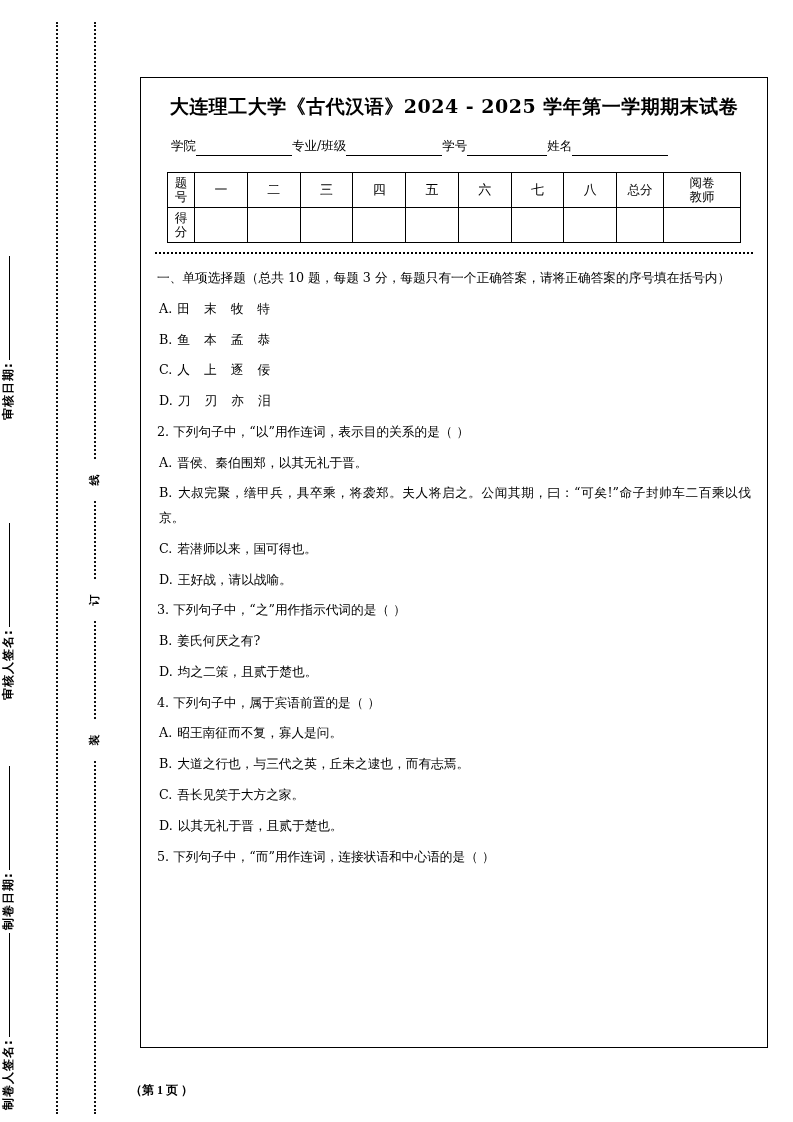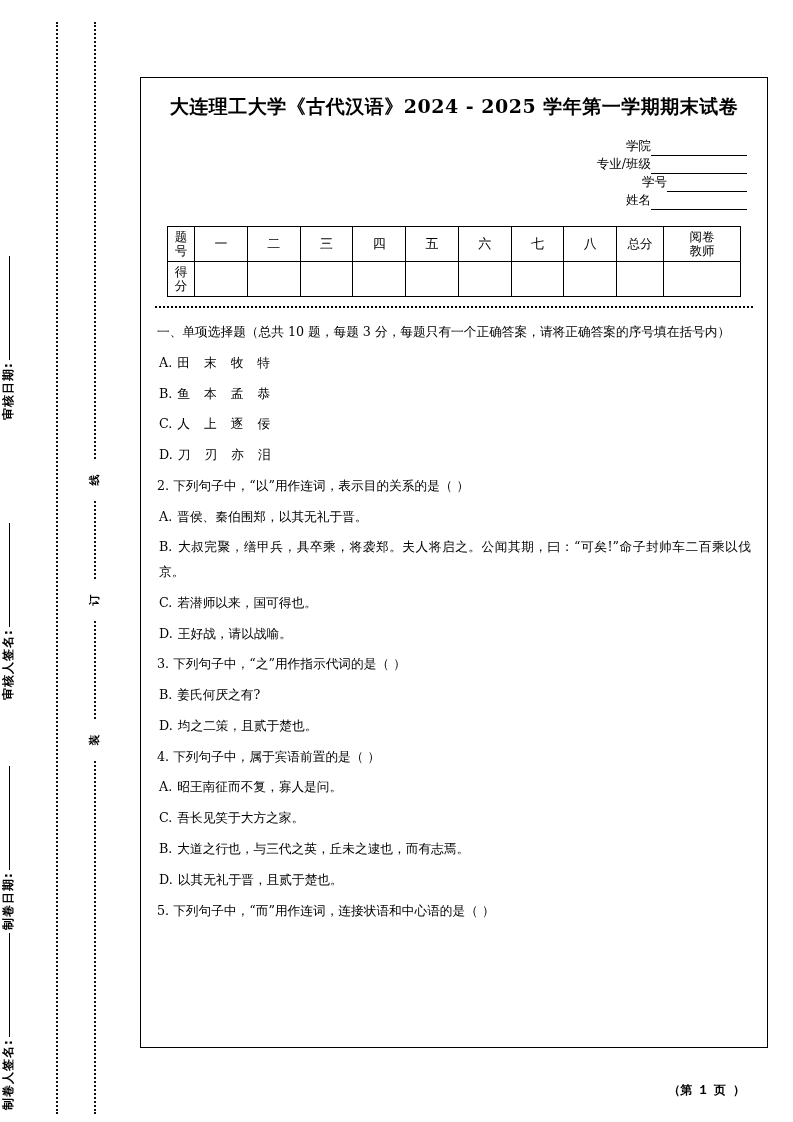--- a/index.html
+++ b/index.html
@@ -88,21 +88,20 @@
     margin: 16px 0 0 0;
     font-family: "DejaVu Serif", "Liberation Serif", serif;
     white-space: nowrap;
   }
 
   .fields-row {
     display: flex;
     align-items: flex-end;
     margin: 18px 6px 0 16px;
     font-size: 12.5px;
-    flex-direction: column;
   }
   .field {
     display: flex;
     align-items: flex-end;
     white-space: nowrap;
   }
   .field-label { padding-bottom: 1px; }
   .field-blank {
     border-bottom: 1px solid #000;
     height: 14px;
@@ -166,24 +165,24 @@
     padding-left: 2px;
   }
   .opt .lab { margin-right: 5px; }
   .spaced { letter-spacing: 5px; }
 
   .footer {
     position: absolute;
     left: 130px;
     top: 1082px;
     width: 615px;
-    text-align: right;
+    text-align: left;
     font-size: 12px;
     font-weight: bold;
-    font-family: Liberation Mono, monospace;
+    font-family: Liberation Serif, serif;
   }
 </style>
 </head>
 <body>
 
 <div class="margin-strip">
   <div class="dotline outer"></div>
   <div class="dotline inner"></div>
 
   <div class="vlabel" style="top:420px;">
@@ -283,22 +282,22 @@
     <div class="opt"><span class="lab">B.</span><span>大叔完聚，缮甲兵，具卒乘，将袭郑。夫人将启之。公闻其期，曰：“可矣!”命子封帅车二百乘以伐京。</span></div>
     <div class="opt"><span class="lab">C.</span><span>若潜师以来，国可得也。</span></div>
     <div class="opt"><span class="lab">D.</span><span>王好战，请以战喻。</span></div>
 
     <div class="q-stem">3.  下列句子中，“之”用作指示代词的是（    ）</div>
     <div class="opt"><span class="lab">B.</span><span>姜氏何厌之有?</span></div>
     <div class="opt"><span class="lab">D.</span><span>均之二策，且贰于楚也。</span></div>
 
     <div class="q-stem">4.  下列句子中，属于宾语前置的是（    ）</div>
     <div class="opt"><span class="lab">A.</span><span>昭王南征而不复，寡人是问。</span></div>
+    <div class="opt"><span class="lab">B.</span><span>大道之行也，与三代之英，丘未之逮也，而有志焉。</span></div>
     <div class="opt"><span class="lab">C.</span><span>吾长见笑于大方之家。</span></div>
-    <div class="opt"><span class="lab">B.</span><span>大道之行也，与三代之英，丘未之逮也，而有志焉。</span></div>
     <div class="opt"><span class="lab">D.</span><span>以其无礼于晋，且贰于楚也。</span></div>
 
     <div class="q-stem">5.  下列句子中，“而”用作连词，连接状语和中心语的是（    ）</div>
 
   </div>
 </div>
 
 <div class="footer">（第 1 页 ）</div>
 
 </body></html>

